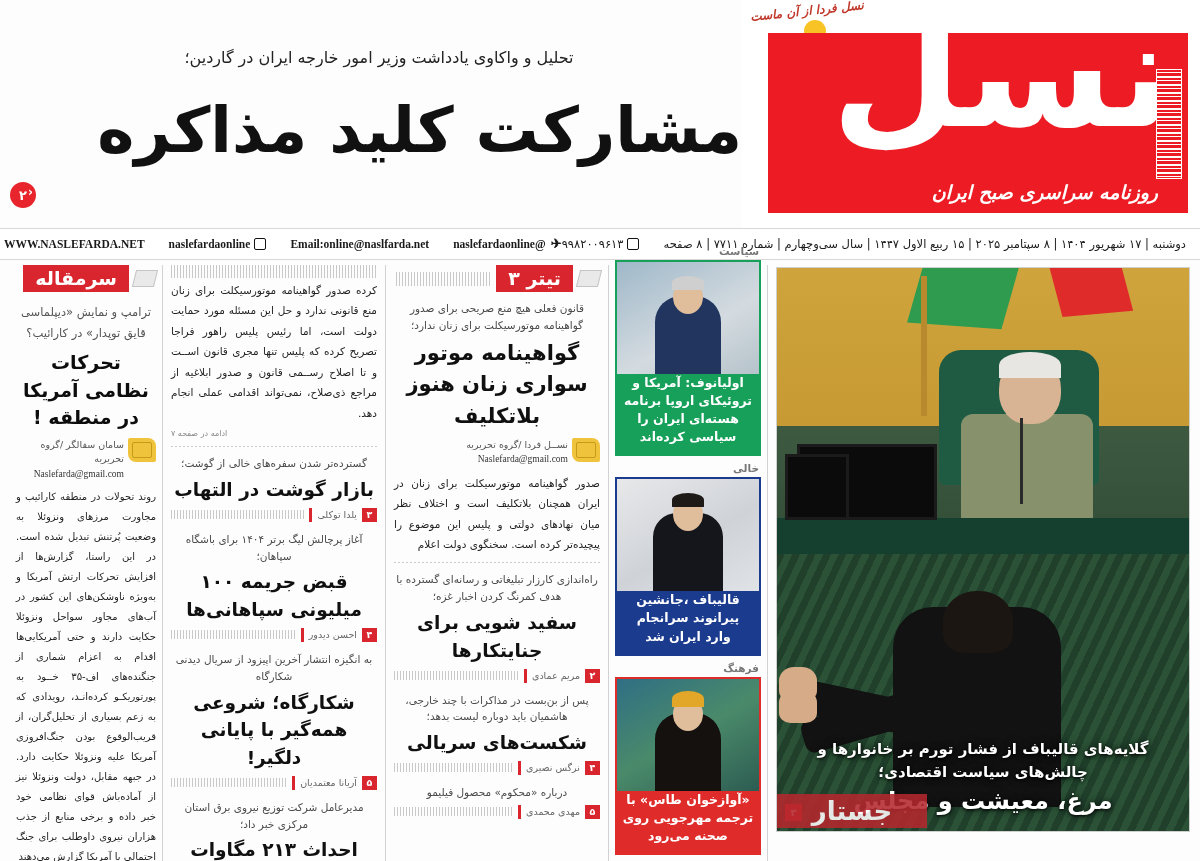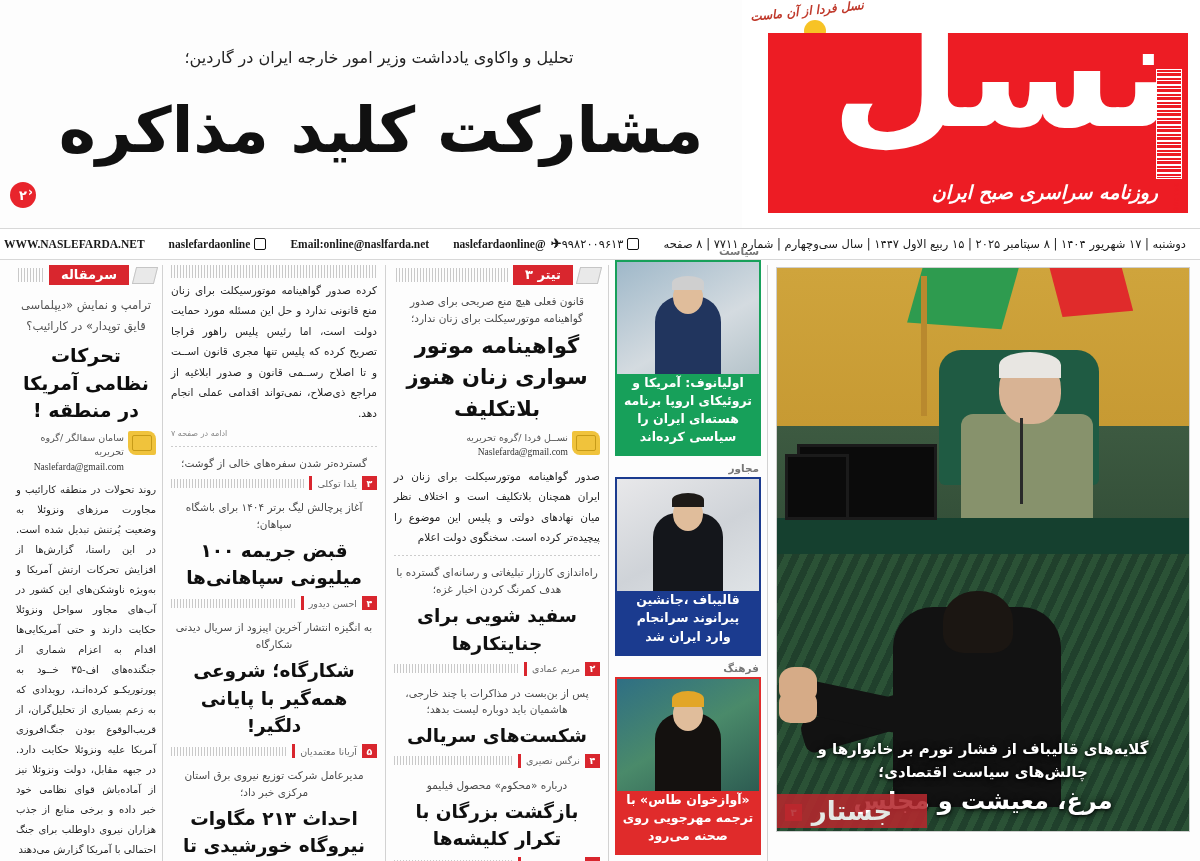--- a/index.html
+++ b/index.html
@@ -90,21 +90,20 @@
   }
   .lead-kicker {
     position: absolute; top: 48px; right: 0; left: 16px;
     text-align: center;
     font-size: 16px; color: #222222;
     font-weight: normal;
     letter-spacing: 0px;
   }
   .lead-headline {
     position: absolute; top: 92px; right: 0; left: 20px;
-    text-align: center;
     font-size: 63px;
     font-weight: bold;
     color: #111111;
     line-height: 1.25;
     letter-spacing: -1px;
   }
   .page-badge {
     position: absolute;
     width: 26px; height: 26px;
     border-radius: 50%;
@@ -395,21 +394,21 @@
   }
 
   .section-flag {
     display: flex; align-items: center; justify-content: flex-start;
     gap: 5px;
     margin-bottom: 6px;
     position: relative;
   }
   .flag-label {
     background: #d9262e; color: #ffffff;
-    font-size: 13px; font-weight: bold;
+    font-size: 19px; font-weight: bold;
     padding: 2px 12px 3px 12px;
     letter-spacing: 1px;
   }
   .flag-icon {
     width: 22px; height: 17px;
     background: #e9e9e9;
     border: 1px solid #c5c5c5;
     transform: skewX(-14deg);
   }
   .flag-rule {
@@ -611,21 +610,21 @@
           <div class="card-img">
             <div class="fig-suit"></div>
             <div class="fig-head"></div>
             <div class="fig-hair"></div>
           </div>
           <div class="card-caption">اولیانوف: آمریکا و تروئیکای اروپا برنامه هسته‌ای ایران را سیاسی کرده‌اند</div>
         </div>
       </div>
 
       <div>
-        <div class="card-section">مجاور</div>
+        <div class="card-section">خالی</div>
         <div class="card card-blue">
           <div class="card-img">
             <div class="fig-suit"></div>
             <div class="fig-head"></div>
             <div class="fig-hair"></div>
           </div>
           <div class="card-caption">قالیباف ،جانشین پیرانوند سرانجام وارد ایران شد</div>
         </div>
       </div>
 
@@ -684,21 +683,20 @@
         <div class="byline-row">
           <div class="byline-badge">۴</div>
           <div class="byline-name">نرگس نصیری</div>
           <div class="byline-bar"></div>
           <div class="byline-dots"></div>
         </div>
       </div>
 
       <div>
         <div class="kicker">درباره «محکوم» محصول فیلیمو</div>
-        <div class="headline-2">بازگشت بزرگان با تکرار کلیشه‌ها</div>
         <div class="byline-row">
           <div class="byline-badge">۵</div>
           <div class="byline-name">مهدی محمدی</div>
           <div class="byline-bar"></div>
           <div class="byline-dots"></div>
         </div>
       </div>
 
     </div>
 
@@ -707,20 +705,21 @@
     <div class="col-mid2">
       <div class="topbar-strip"></div>
 
       <div class="body-text">کرده صدور گواهینامه موتورسیکلت برای زنان منع قانونی ندارد و حل این مسئله مورد حمایت دولت است، اما رئیس پلیس راهور فراجا تصریح کرده که پلیس تنها مجری قانون اســت و تا اصلاح رســمی قانون و صدور ابلاغیه از مراجع ذی‌صلاح، نمی‌تواند اقدامی عملی انجام دهد.</div>
       <div class="cont-note">ادامه در صفحه ۷</div>
 
       <div class="hr-dots"></div>
 
       <div>
         <div class="kicker">گسترده‌تر شدن سفره‌های خالی از گوشت؛</div>
+        <div class="headline-2">بازار گوشت در التهاب</div>
         <div class="byline-row">
           <div class="byline-badge">۳</div>
           <div class="byline-name">یلدا توکلی</div>
           <div class="byline-bar"></div>
           <div class="byline-dots"></div>
         </div>
       </div>
 
       <div>
         <div class="kicker">آغاز پرچالش لیگ برتر ۱۴۰۴ برای باشگاه سپاهان؛</div>

